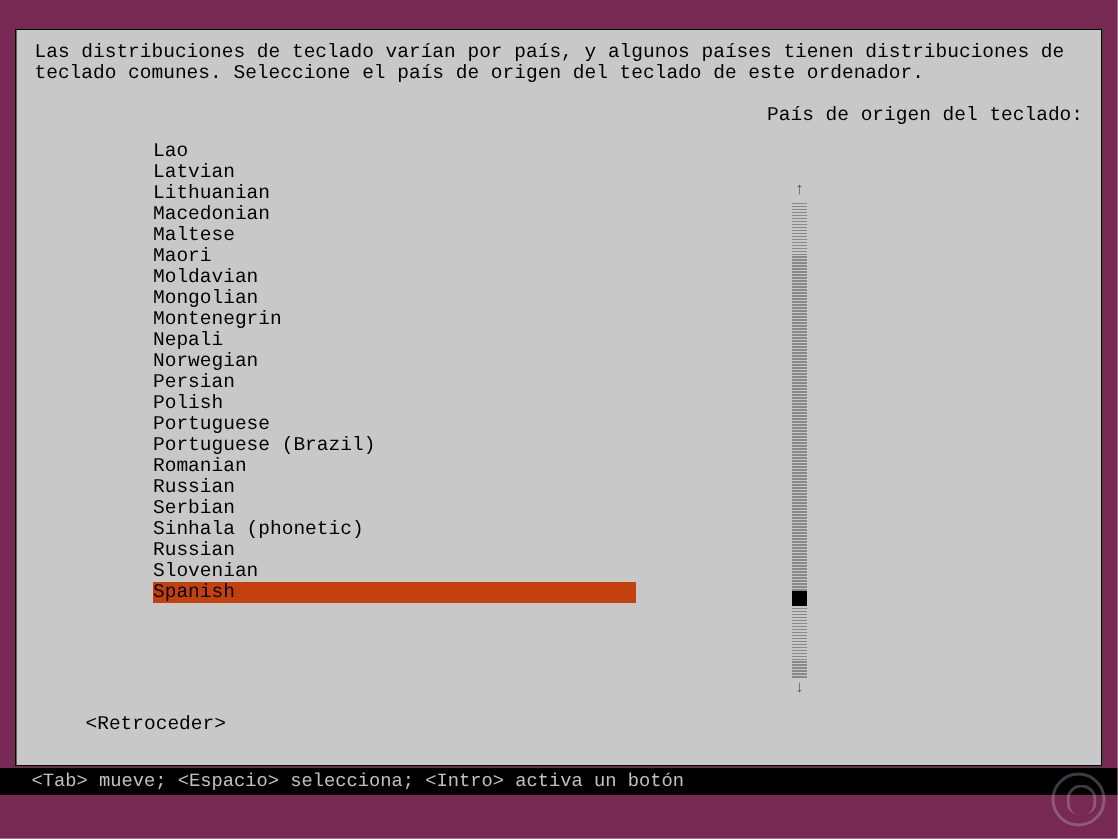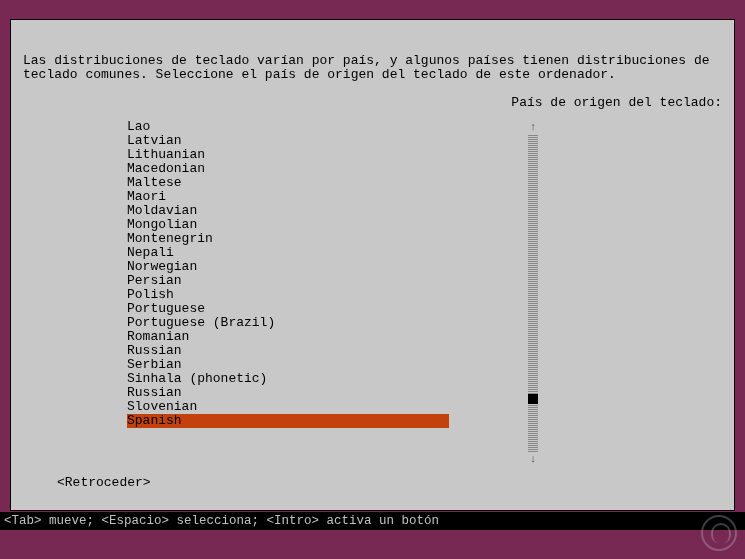--- a/index.html
+++ b/index.html
@@ -26,34 +26,34 @@
       position: absolute;
       top: -8px;
       left: 0;
       right: 0;
       text-align: center;
       color: #b01c2e;
       font-weight: normal;
       white-space: pre;
     }
     .content {
-      padding: 34px 12px 0 12px;
+      padding: 8px 12px 0 12px;
       color: #000;
     }
     .intro {
       margin-bottom: 14px;
       white-space: pre-wrap;
     }
     .prompt {
       margin-bottom: 10px;
       text-align: right;
     }
     .list-area {
       position: relative;
-      margin-left: 104px;
+      margin-left: 79px;
       width: 350px;
     }
     .list-item {
       height: 14px;
       line-height: 14px;
       white-space: pre;
       cursor: pointer;
     }
     .list-item.selected {
       background: #c2410c;
@@ -99,21 +99,21 @@
       color: #000;
       cursor: pointer;
     }
     .help-bar {
       position: absolute;
       bottom: 29px;
       left: 0;
       right: 0;
       background: #000;
       color: #c0c0c0;
-      padding: 2px 4px;
+      padding: 2px 21px;
       font-size: 12.5px;
       white-space: pre;
     }
     .watermark {
       position: absolute;
       bottom: 8px;
       right: 8px;
       width: 36px;
       height: 36px;
       border: 2px solid rgba(200,200,220,0.6);

